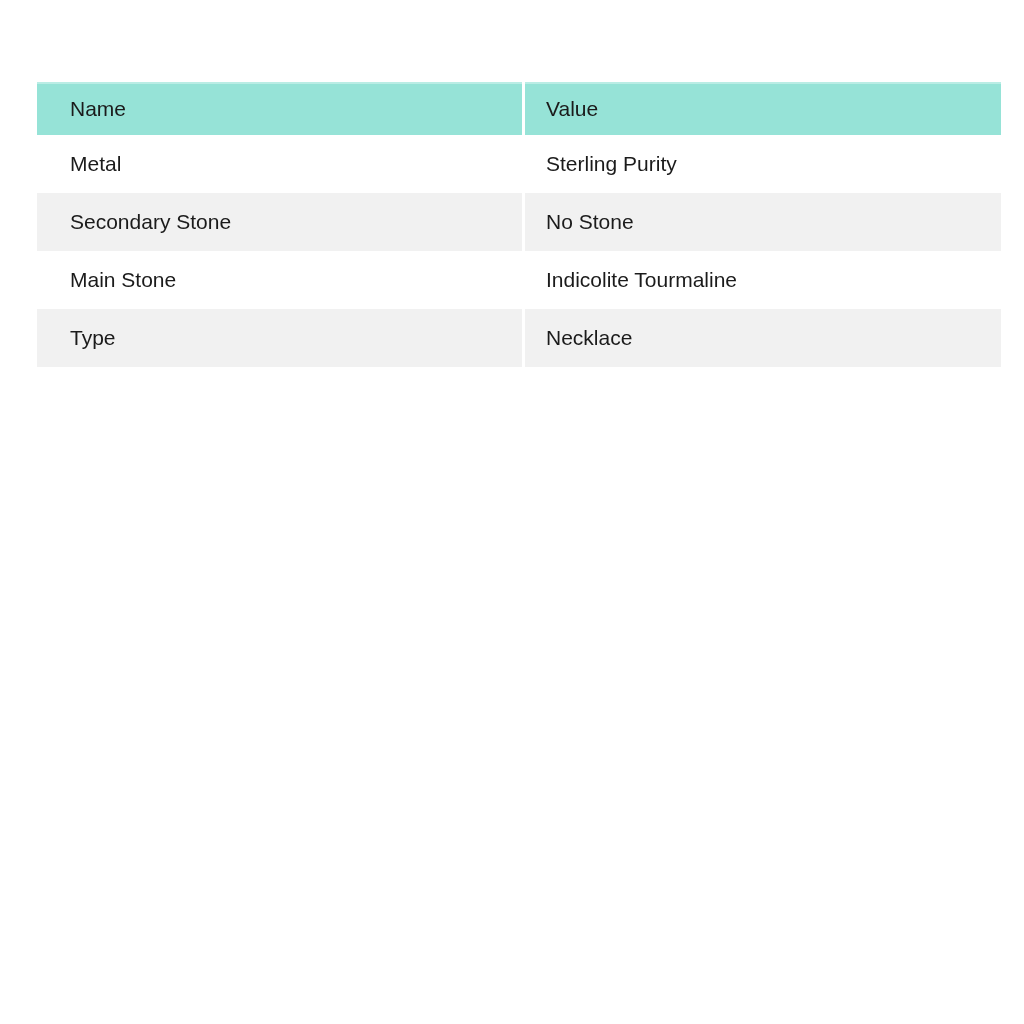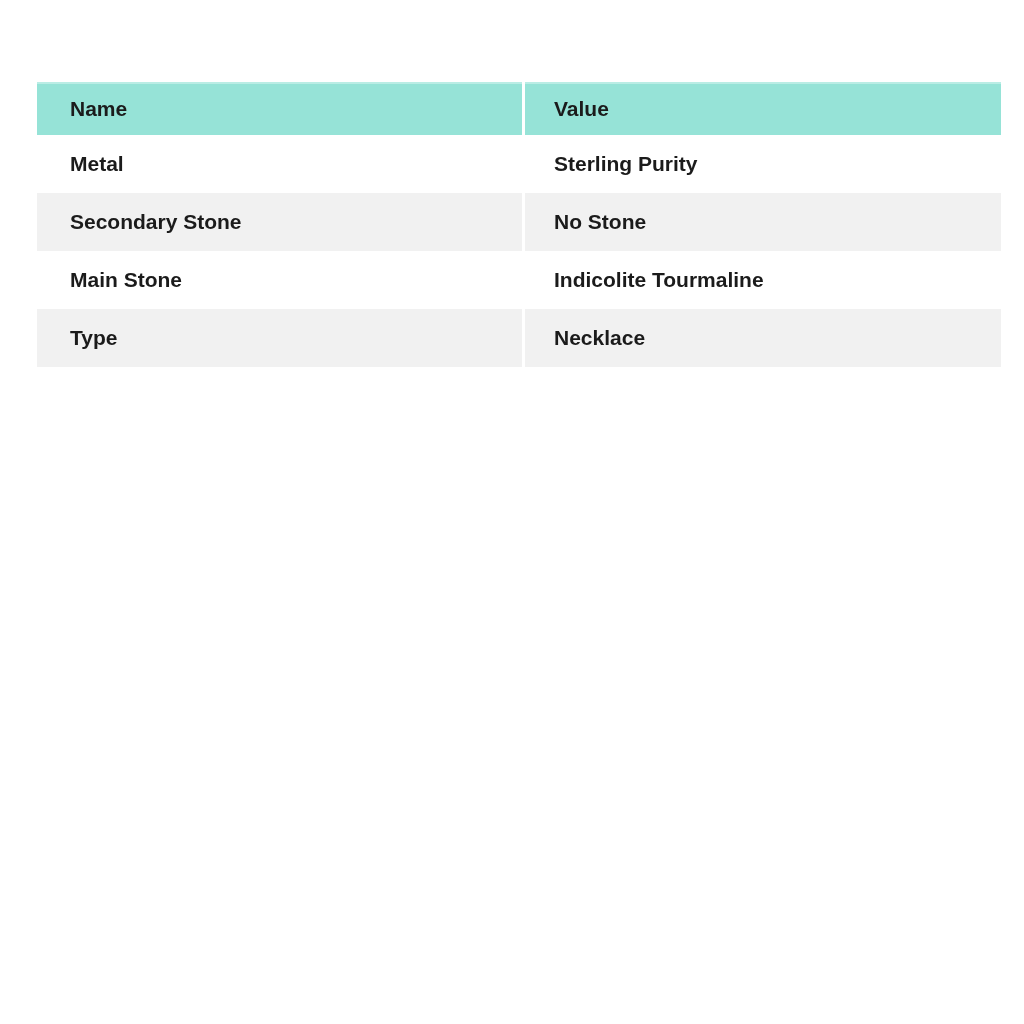--- a/index.html
+++ b/index.html
@@ -23,37 +23,37 @@
     margin: 82px 0 0 34px;
     width: 970px;
     table-layout: fixed;
     border-collapse: separate;
     border-spacing: 3px 0;
     font-size: 21px;
   }
   table.attributes-table th {
     background: var(--header-bg);
     height: 53px;
-    font-weight: 700;
+    font-weight: 400;
     text-align: left;
     vertical-align: middle;
     box-shadow: inset 0 2px 0 rgba(255,255,255,0.35);
   }
   table.attributes-table td {
     background: var(--row-bg);
     height: 58px;
-    font-weight: 700;
+    font-weight: 400;
     text-align: left;
     vertical-align: middle;
   }
   table.attributes-table tbody tr:nth-child(even) td {
     background: var(--row-stripe-bg);
   }
   .cell-name  { padding-left: 33px; padding-right: 12px; }
-  .cell-value { padding-left: 29px; padding-right: 12px; }
+  .cell-value { padding-left: 21px; padding-right: 12px; }
 </style>
 </head>
 <body>
 
 <table class="attributes-table">
   <colgroup>
     <col style="width:485px">
     <col style="width:476px">
   </colgroup>
   <thead>

